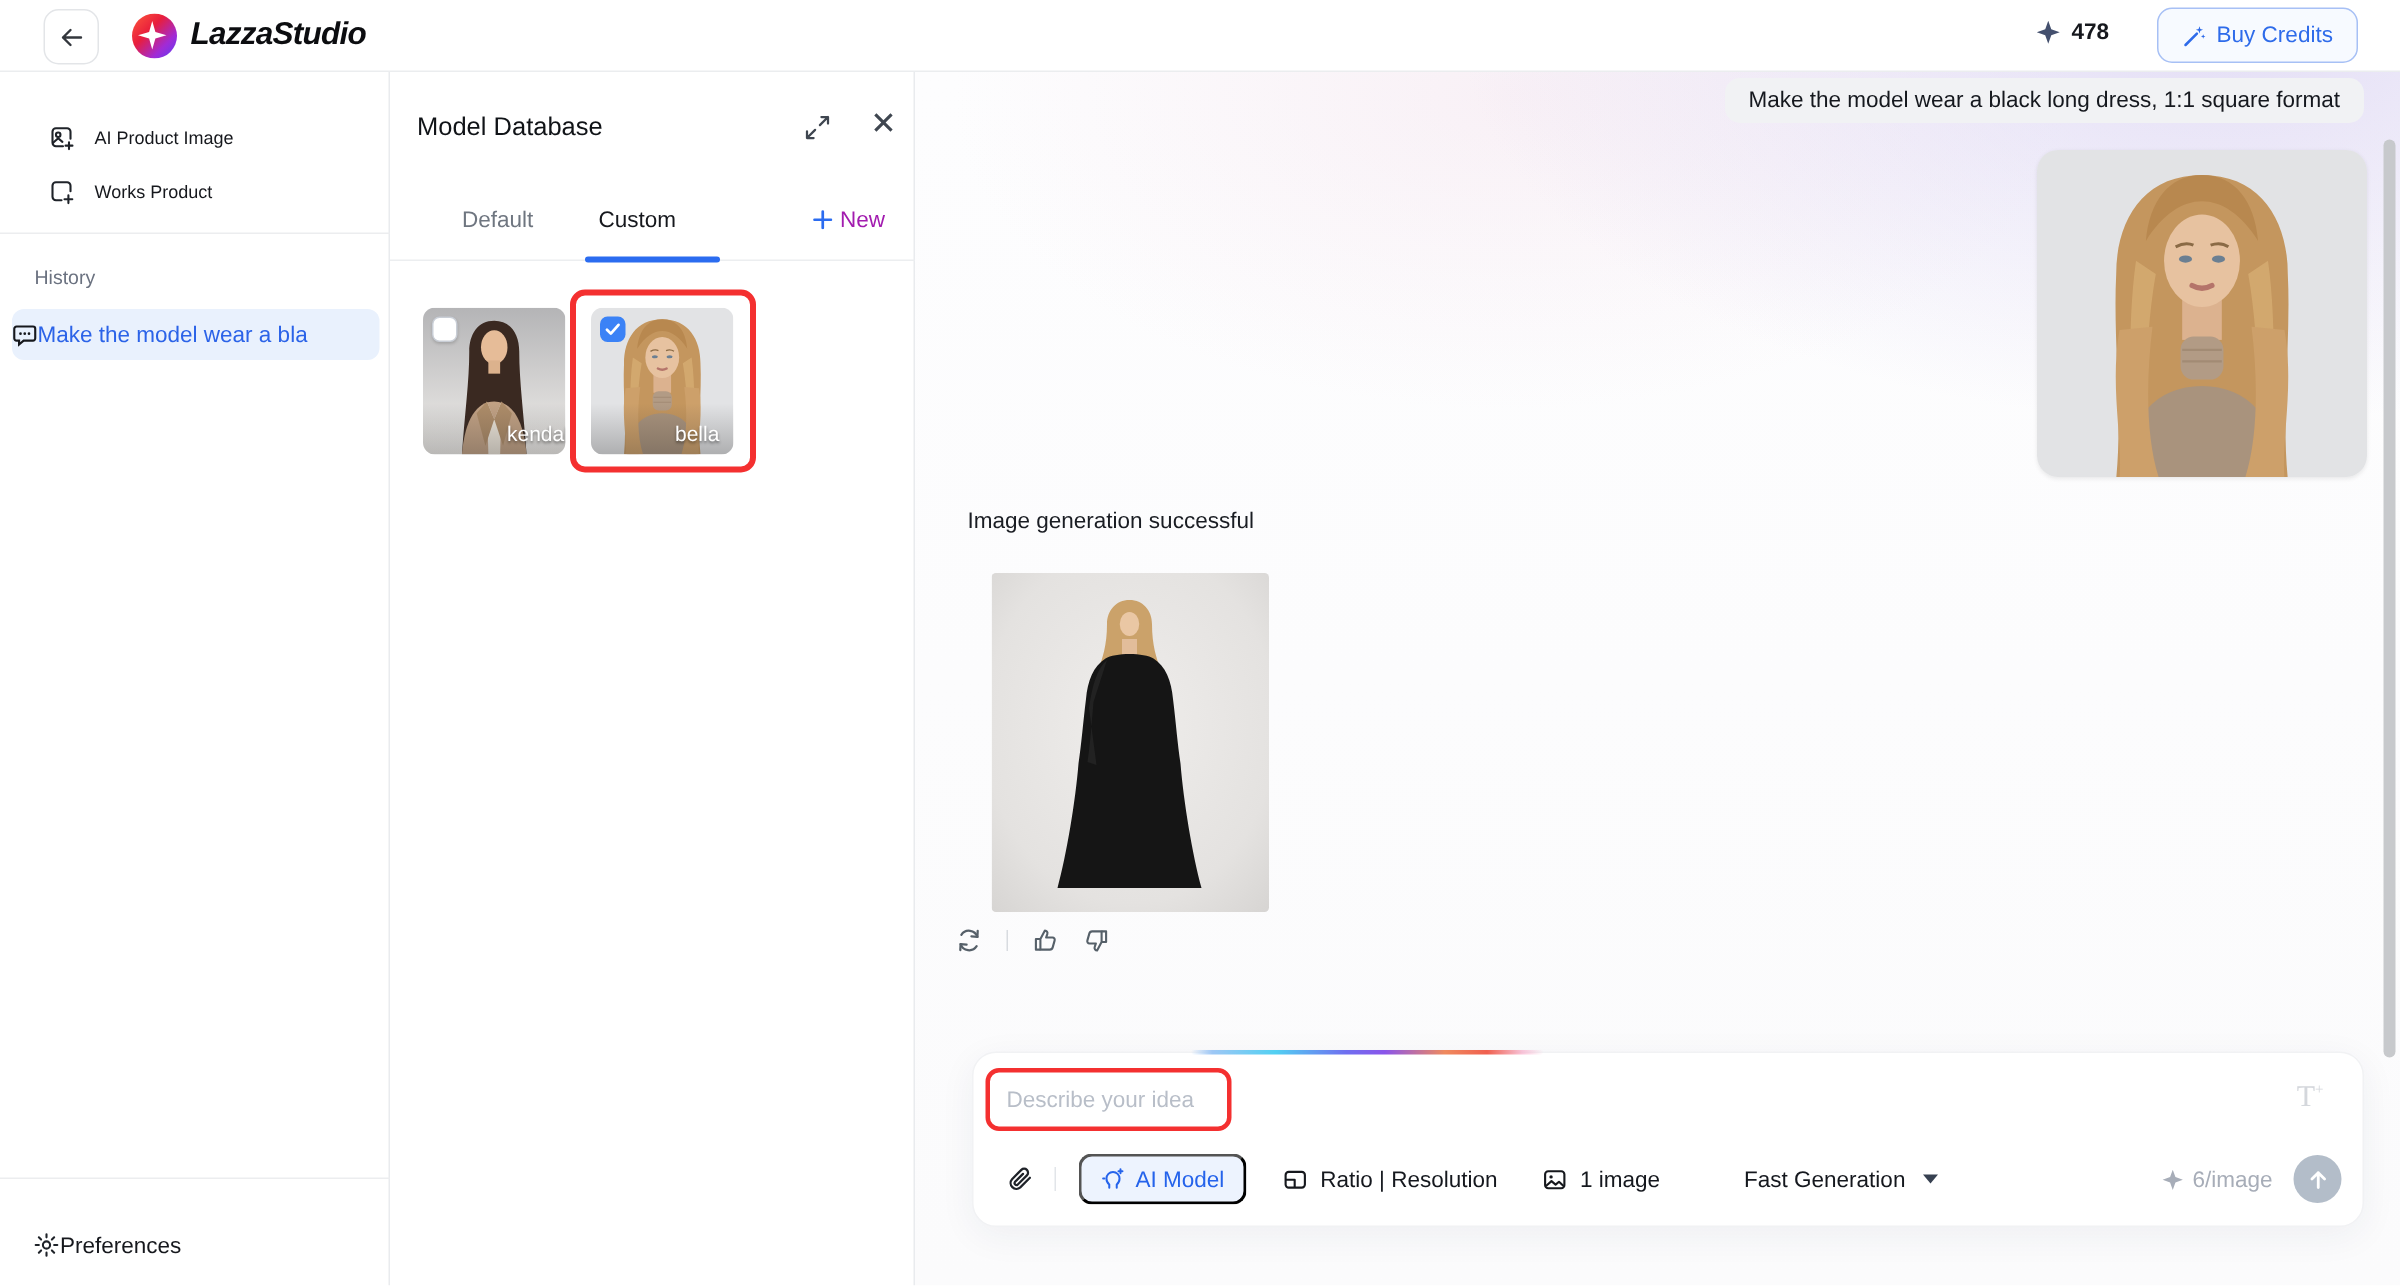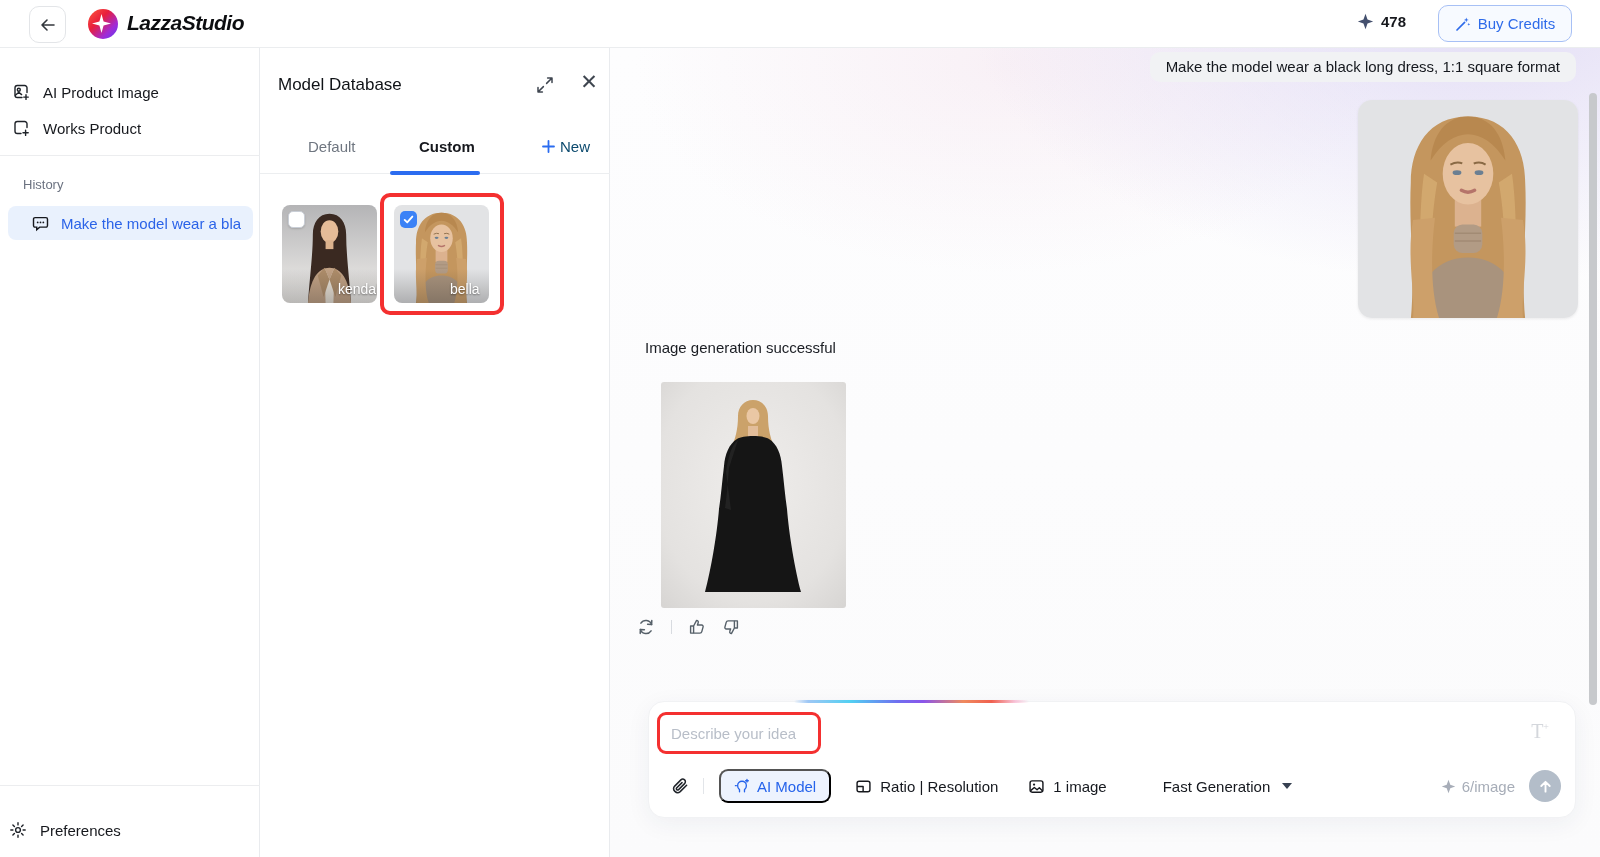--- a/index.html
+++ b/index.html
@@ -19,45 +19,45 @@
   .credits-wrap { position:absolute; left:1357px; top:13px; display:flex; align-items:center; gap:7px; }
   .credits-num { font-size:15px; font-weight:700; color:#16181d; }
   .buy-btn { position:absolute; left:1438px; top:5px; width:134px; height:37px; border:1px solid #a7c0f5;
              border-radius:10px; background:#f7faff; color:#2e6bea; font-size:15px; font-weight:500;
              display:flex; align-items:center; justify-content:center; gap:7px; cursor:pointer; }
 
   
   .sidebar { position:absolute; left:0; top:48px; width:260px; height:809px; background:#fff;
              border-right:1px solid #e9ebee; z-index:20; }
   .nav-item { position:absolute; left:0; width:260px; height:34px; display:flex; align-items:center;
-              gap:13px; padding-left:12px; font-size:15px; color:#16181d; cursor:pointer; }
+              gap:13px; padding-left:32px; font-size:12px; color:#16181d; cursor:pointer; }
   .side-divider { position:absolute; left:0; width:260px; height:1px; background:#ecedef; }
   .history-heading { position:absolute; left:23px; top:129px; font-size:13px; color:#6b7280; }
   .history-item { position:absolute; left:8px; top:158px; width:245px; height:34px; background:#e9f1fd;
-                  border-radius:8px; display:flex; align-items:center; gap:12px; padding-left:24px;
+                  border-radius:8px; display:flex; align-items:center; padding-left:0;
                   cursor:pointer; }
   .history-item .lbl { font-size:15px; color:#2b63e8; white-space:nowrap; overflow:hidden; }
   .pref-item { position:absolute; left:0; top:764px; width:227px; height:36px; display:flex;
-               align-items:center; gap:13px; padding-left:9px; font-size:15px; color:#16181d; cursor:pointer; }
+               align-items:center; padding-left:22px; font-size:15px; color:#16181d; cursor:pointer; }
 
   
   .model-panel { position:absolute; left:260px; top:48px; width:350px; height:809px; background:#fff;
                  border-right:1px solid #e9ebee; z-index:20; }
   .mp-title { position:absolute; left:18px; top:27px; font-size:17px; font-weight:400; color:#101317; }
   .mp-expand { position:absolute; left:276px; top:28px; width:18px; height:18px; cursor:pointer; }
   .mp-close { position:absolute; left:317px; top:22px; width:24px; height:24px; font-size:21px; color:#3f4650;
               display:flex; align-items:center; justify-content:center; cursor:pointer; }
   .mp-tabs { position:absolute; left:0; top:84px; width:350px; height:42px; border-bottom:1px solid #eceef0; }
   .mp-tab { position:absolute; top:6px; font-size:15px; cursor:pointer; }
   .tab-default { left:48px; color:#6f7680; }
-  .tab-custom { left:139px; color:#16181d; font-weight:700;margin-left:20px; }
+  .tab-custom { left:139px; color:#16181d; font-weight:400; }
   .tab-underline { position:absolute; left:130px; top:39px; width:90px; height:3.5px; background:#2b6cf0;
                    border-radius:2px; }
   .mp-new { position:absolute; left:282px; top:6px; display:flex; align-items:center; gap:5px;
-            color:#0c4a6e; font-size:15px; cursor:pointer;justify-content:space-between; }
+            color:#a21caf; font-size:15px; cursor:pointer;justify-content:space-between; }
   .model-card { position:absolute; top:157px; width:95px; height:98px; border-radius:8px; overflow:hidden;
                 cursor:pointer; }
   .model-card svg.art { position:absolute; inset:0; width:100%; height:100%; }
   .card-shade { position:absolute; left:0; bottom:0; width:100%; height:34px;
                 background:linear-gradient(transparent, rgba(40,40,40,.28)); }
   .card-kendall { left:22px; }
   .card-bella { left:134px; }
   .card-label { position:absolute; left:8px; bottom:6px; font-size:14px; color:#fff;
                 text-shadow:0 1px 2px rgba(0,0,0,.45);margin-left:48px; }
   .card-check { position:absolute; left:6px; top:6px; width:17px; height:17px; border-radius:5px; }

